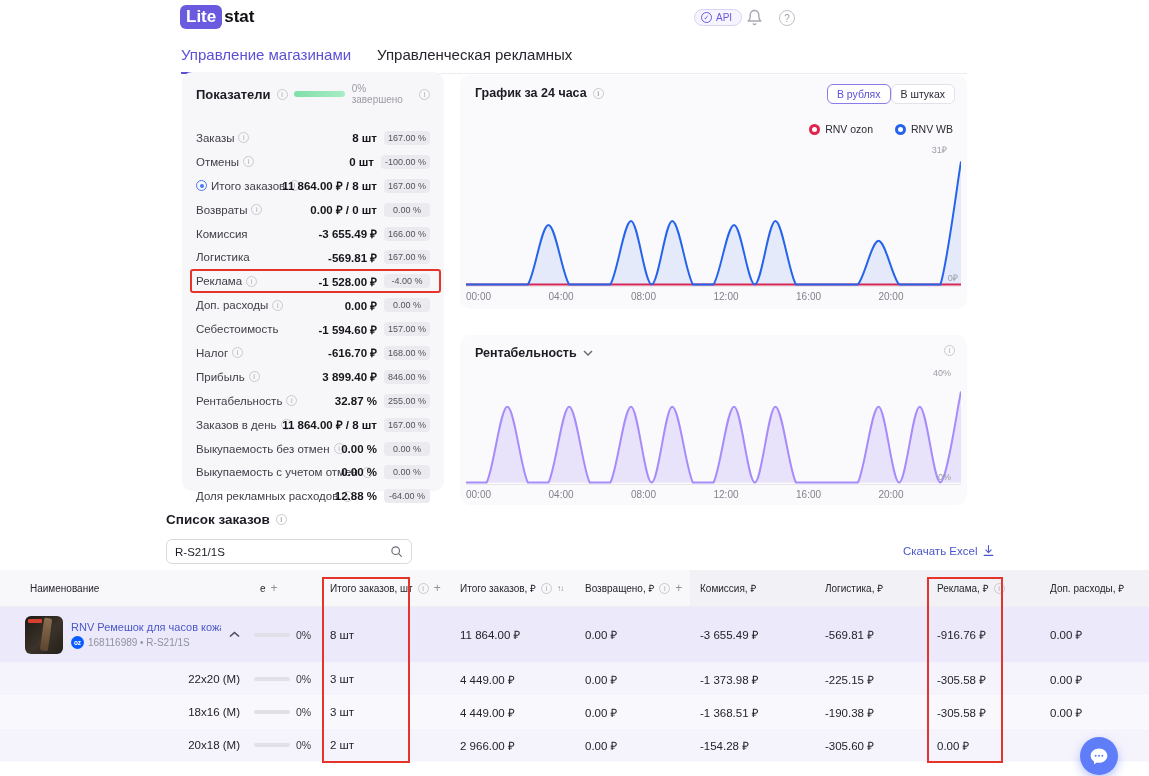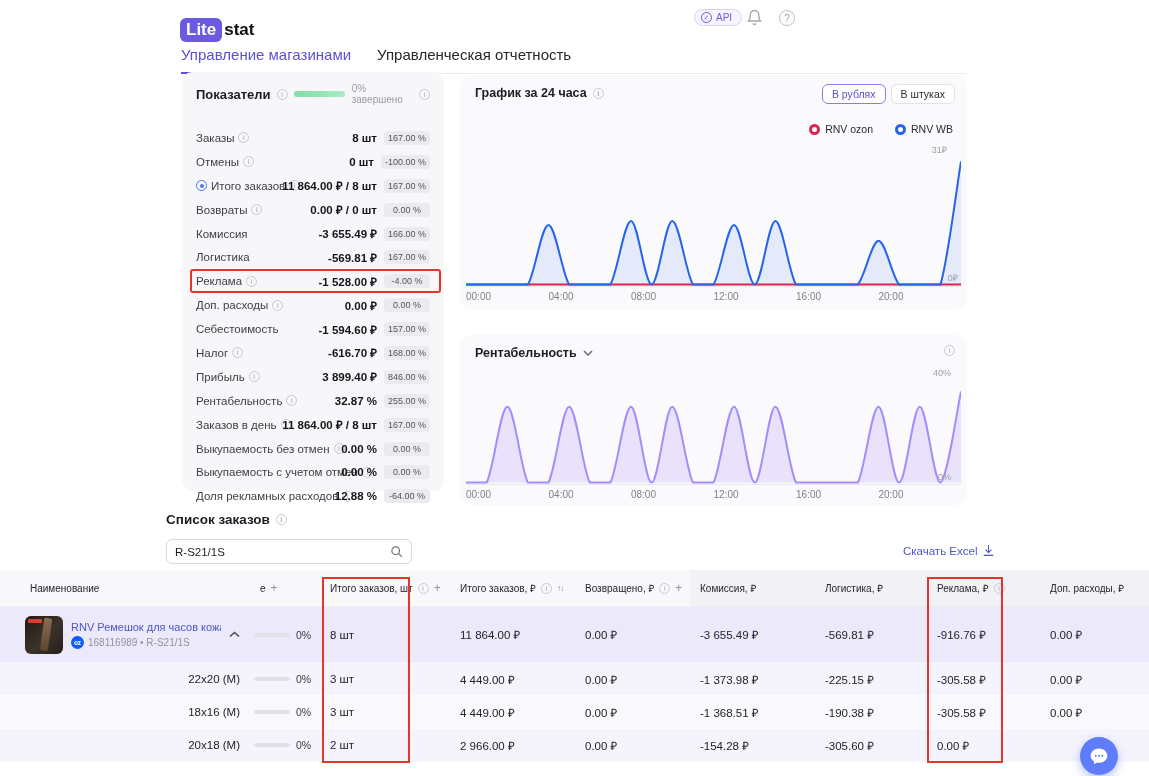--- a/index.html
+++ b/index.html
@@ -1,21 +1,21 @@
 <!DOCTYPE html>
 <html><head>
 <meta charset="utf-8">
 <style>
   * { margin:0; padding:0; box-sizing:border-box; }
   html,body { background:#fff; }
   body { font-family:"Liberation Sans", sans-serif; }
   #page { position:relative; width:1149px; height:776px; background:#fff; overflow:hidden; color:#1c1c24; font-size:12px; }
 
   
-  .logo { position:absolute; left:180px; top:18px; display:flex; align-items:center; font-weight:bold; font-size:17px; cursor:pointer; }
+  .logo { position:absolute; left:180px; top:5px; display:flex; align-items:center; font-weight:bold; font-size:17px; cursor:pointer; }
   .logo-lite { background:#6A5AE0; color:#fff; border-radius:6px; padding:2px 6px; }
   .logo-stat { color:#0f0f14; margin-left:2px; }
   .api-pill { position:absolute; left:694px; top:9px; display:flex; gap:4px; align-items:center; border:1px solid #D9D2F6; background:#F6F4FE; color:#6A5AE0; border-radius:10px; padding:2px 9px 2px 6px; font-size:10px; }
   .api-check { width:11px; height:11px; border:1px solid #6A5AE0; border-radius:50%; font-size:7px; display:flex; align-items:center; justify-content:center; }
   .icon-bell { position:absolute; left:746px; top:9px; cursor:pointer; }
   .icon-help { position:absolute; left:779px; top:10px; width:16px; height:16px; border:1.5px solid #BFC0C8; color:#A0A1AA; border-radius:50%; font-size:10px; display:flex; align-items:center; justify-content:center; cursor:pointer; }
 
   
   .tabs { position:absolute; left:181px; top:40px; width:786px; display:flex; gap:26px; border-bottom:1px solid #ECECF0; }
   .tab { padding:6px 0 9px; font-size:15px; color:#26262e; cursor:pointer; }
@@ -36,21 +36,21 @@
   .badge { margin-left:7px; background:#EBEBEF; border-radius:4px; padding:2px 4px; font-size:9px; color:#51525c; min-width:46px; text-align:center; flex:none; }
   .mrow.hl { border:2px solid #E5342B; border-radius:3px; margin:0 -11px 0 -6px; padding:0 9px 0 4px; }
   .bullet { width:11px; height:11px; border:1.5px solid #4A79F2; border-radius:50%; position:relative; flex:none; }
   .bullet::after { content:""; position:absolute; inset:2.5px; background:#4A79F2; border-radius:50%; }
 
   
   .cpanel { position:absolute; background:#FAFAFC; border-radius:10px; }
   #chart1 { left:460px; top:75px; width:507px; height:234px; }
   #chart2 { left:460px; top:335px; width:507px; height:170px; }
   .cp-title { position:absolute; left:15px; top:11px; font-weight:bold; font-size:12.5px; display:flex; gap:6px; align-items:center; }
-  .toggle-group { position:absolute; right:12px; top:9px; display:flex; gap:5px; }
+  .toggle-group { position:absolute; right:12px; top:9px; display:flex; }
   .tg-btn { border-radius:6px; padding:3px 9px; font-size:10.5px; background:#fff; border:1px solid #E2E2E8; color:#2a2a33; font-family:inherit; cursor:pointer; }
   .tg-btn.active { border-color:#8A7DE8; color:#5B4FD6; }
   .legend { position:absolute; right:14px; top:48px; display:flex; gap:22px; font-size:10.5px; color:#2a2a33; align-items:center; }
   .litem { display:flex; align-items:center; cursor:pointer; }
   .ldot { width:11px; height:11px; border-radius:50%; border:3px solid #000; background:#fff; display:inline-block; margin-right:5px; }
   .plot { position:absolute; left:6px; right:6px; border-bottom:1px solid #E8E8EC; }
   #plot1 { top:72px; height:140px; }
   #plot2 { top:32px; height:118px; }
   .plot svg { position:absolute; inset:0; width:100%; height:100%; overflow:hidden; }
   .ticks { position:absolute; left:6px; right:6px; height:12px; font-size:10px; color:#80818c; }
@@ -116,21 +116,21 @@
   <span class="icon-bell">
     <svg width="17" height="17" viewBox="0 0 24 24" fill="none" stroke="#A7A8B2" stroke-width="2" stroke-linecap="round" stroke-linejoin="round">
         <path d="M18 8a6 6 0 1 0-12 0c0 7-3 9-3 9h18s-3-2-3-9"></path>
         <path d="M13.7 21a2 2 0 0 1-3.4 0"></path>
       </svg>
   </span>
   <span class="icon-help">?</span>
 
   <nav class="tabs">
     <div class="tab active">Управление магазинами</div>
-    <div class="tab">Управленческая отчетность</div>
+    <div class="tab">Управленческая рекламных</div>
   </nav>
 
   <section class="metrics">
     <div class="metrics-head">
       <span class="metrics-title">Показатели</span>
       <span class="info"></span>
       <span class="mprog"></span>
       <span class="mprog-text">0% завершено</span>
       <span class="spacer"></span>
       <span class="info"></span>

